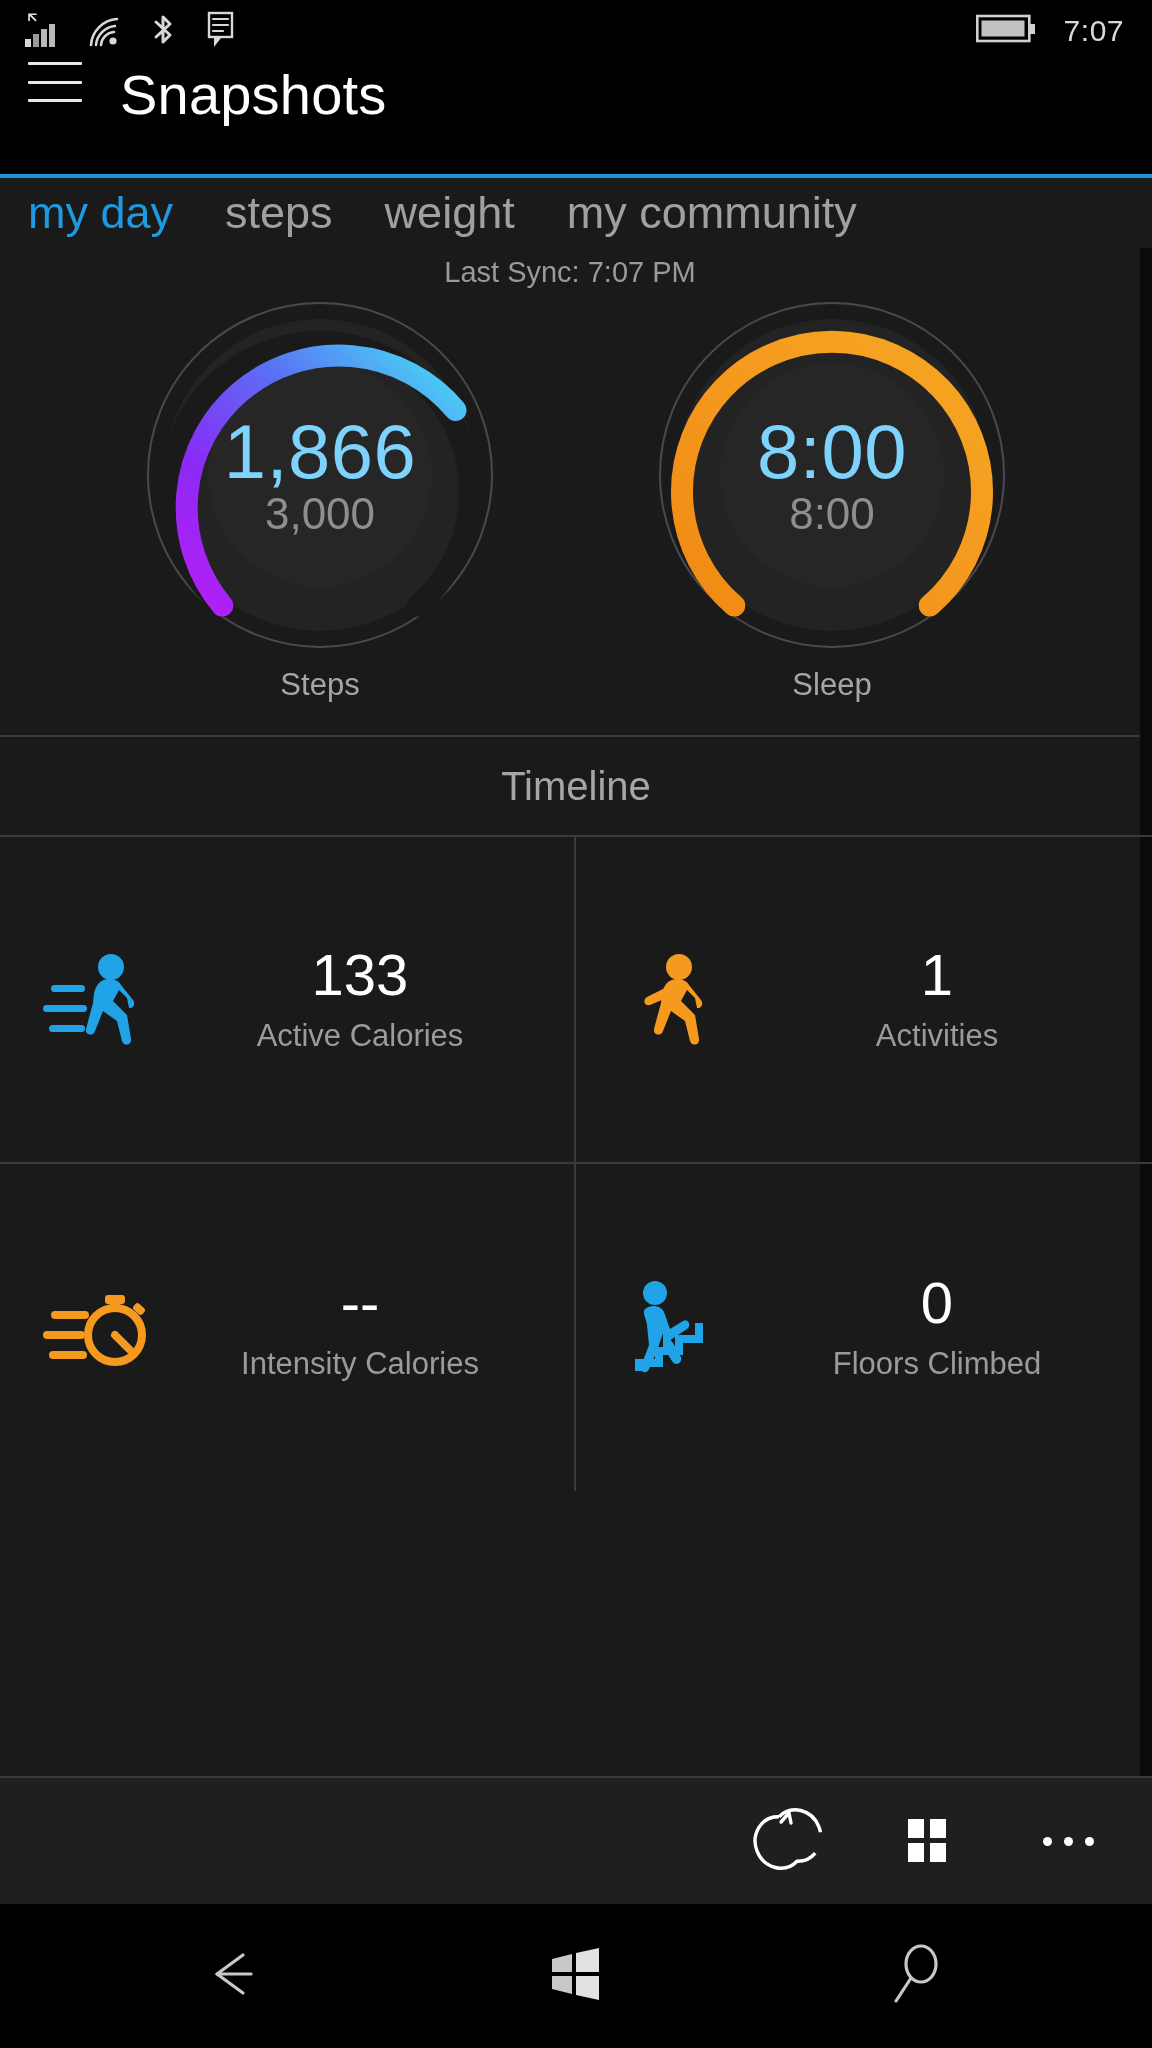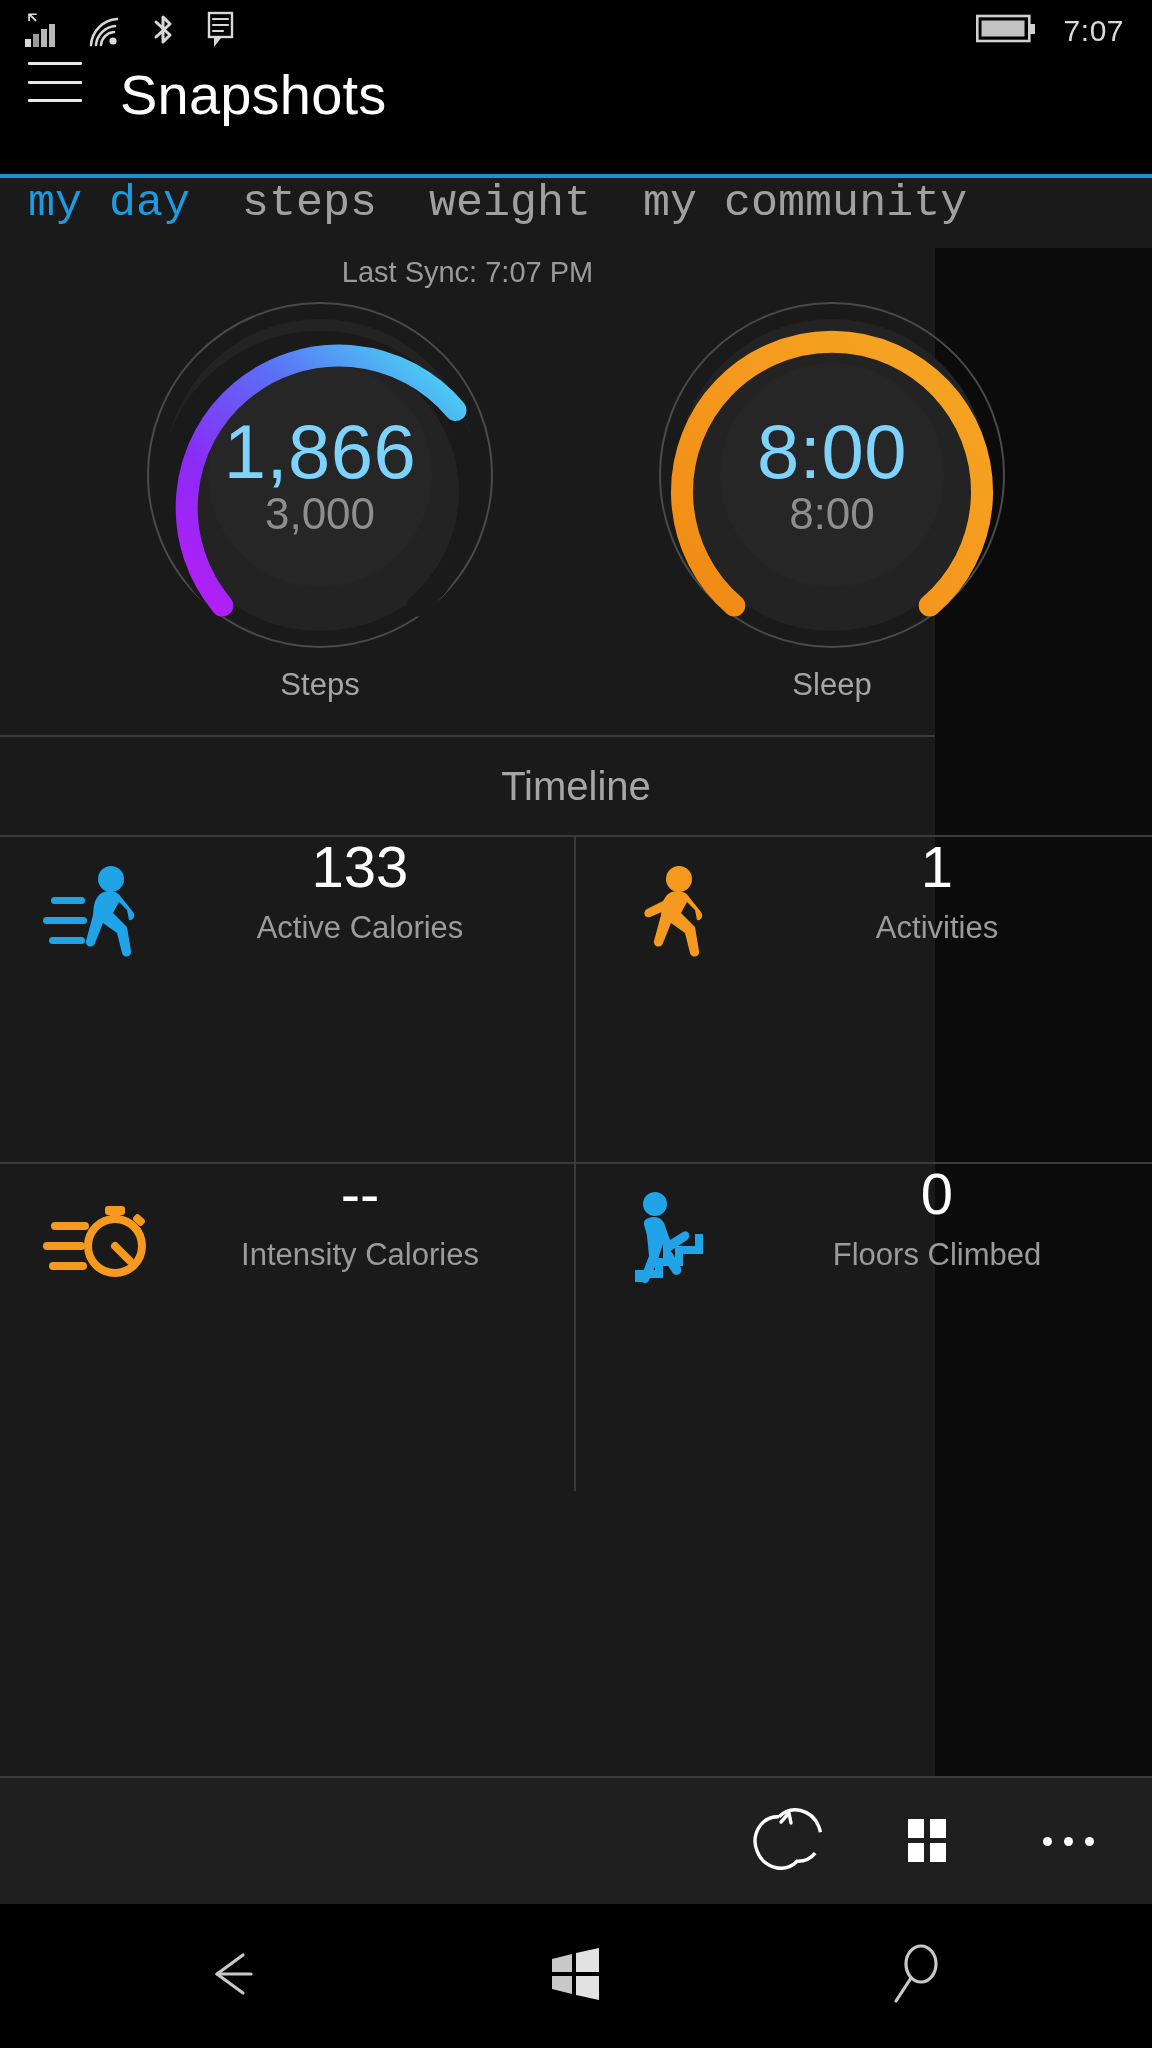--- a/index.html
+++ b/index.html
@@ -35,33 +35,32 @@
   .apptitle{
     margin-left:38px; color:#fff; font-size:56px; font-weight:300; letter-spacing:.2px;
   }
   .accentline{
     position:absolute; left:0; top:174px; width:1152px; height:4px; background:#1e90d8;
   }
 
   
   .pivot{
     position:absolute; left:0; top:178px; width:1152px; height:70px;
-    display:flex; padding-left:28px; gap:0;
+    display:flex; align-items:center; padding-left:28px; gap:0;
     background:#1a1a1a;
-    font-family:Liberation Mono, monospace;
   }
   .pivot-item{
     font-size:45px; font-weight:300; color:#a0a0a0; margin-right:52px; cursor:pointer;
     white-space:nowrap;
   }
   .pivot-item.active{ color:#1e9ae0; }
 
   
   .content{
-    position:absolute; left:0; top:248px; width:935px; height:1528px;
+    position:absolute; left:0; top:248px; width:1140px; height:1528px;
     background:#1a1a1a;
   }
 
   .lastsync{
     width:100%; text-align:center; color:#9a9a9a; font-size:29px; font-weight:300;
     padding-top:8px;
   }
 
   
   .rings{
@@ -96,21 +95,21 @@
     flex:1; text-align:center; color:#a6a6a6; font-size:40px; font-weight:300; cursor:pointer;
   }
 
   
   .statgrid{
     width:1152px; height:656px;
     display:grid; grid-template-columns:1fr 1fr; grid-template-rows:1fr 1fr;
     border-top:2px solid #3a3a3a;
   }
   .tile{
-    position:relative; display:flex; align-items:flex-start; justify-content:flex-start;
+    position:relative; display:flex; align-items:center; justify-content:flex-start;
     padding-left:26px; cursor:pointer;
   }
   .tile.col0{ border-right:2px solid #3a3a3a; }
   .tile.row0{ border-bottom:2px solid #3a3a3a; }
   .tile-icon{
     width:150px; height:150px; flex:0 0 150px;
     display:flex; align-items:center; justify-content:center;
   }
   .tile-text{
     flex:1; display:flex; flex-direction:column; align-items:center; justify-content:center;

